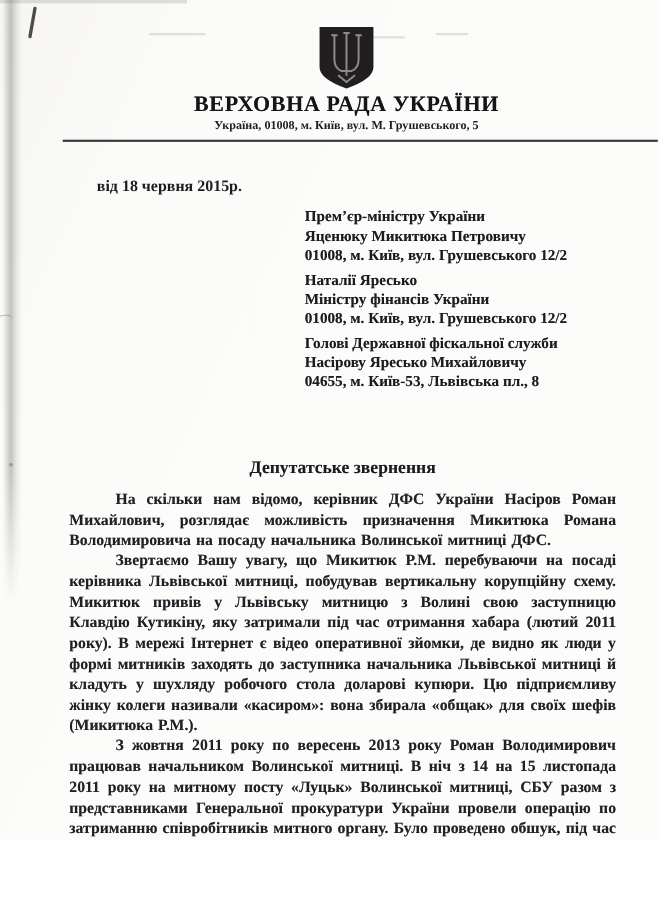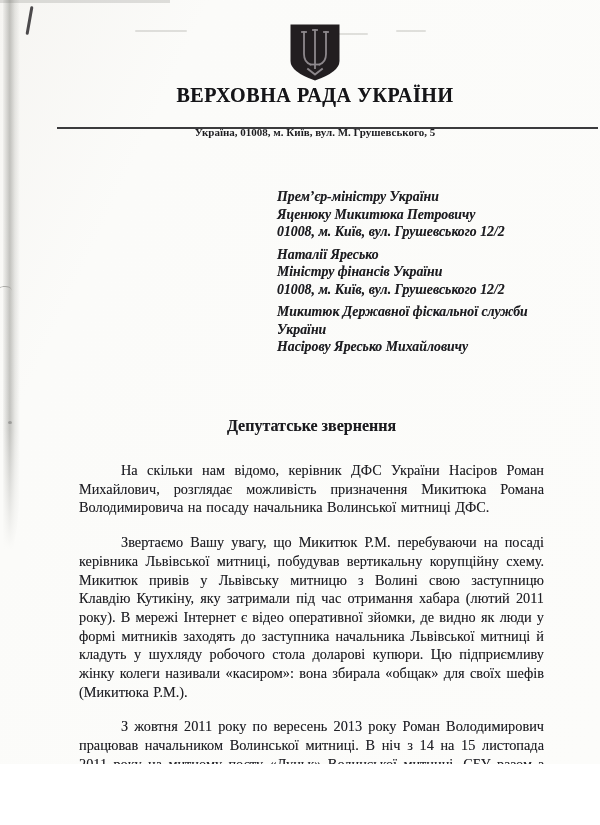--- a/index.html
+++ b/index.html
@@ -39,41 +39,42 @@
   .speck { position:absolute; background:rgba(120,120,118,0.55); border-radius:50%; }
   .speck.p1 { left:8px;  top:421px; width:4px; height:3px; }
   .speck.p2 { left:48px; top:810px; width:5px; height:3px; }
   
   .letterhead { position:absolute; left:30px; top:23px; width:570px; text-align:center; }
   .emblem { display:block; margin:0 auto; }
   .org-name {
     margin-top:2px; font-size:20px; font-weight:bold; letter-spacing:0.6px;
     color:#151518; text-shadow:0 0 0.5px rgba(30,30,35,0.55);
   }
-  .org-address { margin-top:19px; font-size:11px; font-weight:bold; color:#1d1d20; }
+  .org-address { margin-top:1px; font-size:11px; font-weight:bold; color:#1d1d20; }
   .rule { position:absolute; left:57px; top:127px; width:541px; height:2px; background:#3b3b3d; }
   
   .date-line { position:absolute; left:88px; top:162px; font-size:14.5px; font-weight:bold; color:#1c1c20; }
   .recipients { position:absolute; left:277px; top:188px; width:300px; }
-  .recipient-block { margin:0 0 5px 0;font-style:italic; }
+  .recipient-block { margin:0 0 5px 0; }
   .recipient-block div {
     font-size:13.8px; font-weight:bold; line-height:17.5px; color:#1c1c20;
     text-shadow:0 0 0.4px rgba(30,30,35,0.45);
   }
   
   .doc-title {
     position:absolute; left:63px; top:417px; width:497px; text-align:center;
     font-size:16px; font-weight:bold; color:#1b1b1f;
     text-shadow:0 0 0.4px rgba(30,30,35,0.45);
   }
   .letter-body { position:absolute; left:63px; top:445px; width:497px; }
   .letter-body p {
-    margin:16px; font-size:14.3px; line-height:18.7px; text-align:justify;
+    margin:0; font-size:14.3px; line-height:18.7px; text-align:justify;
     text-indent:42px; color:#202025; word-spacing:1px;
     text-shadow:0 0 0.4px rgba(30,30,40,0.4);
+    font-weight:bold;
   }
 </style>
 </head>
 <body>
 
 <div class="page">
 
   <div class="scan-band"></div>
   <div class="scan-band-fade"></div>
   <div class="top-sliver"></div>
@@ -97,36 +98,37 @@
           <path d="M24 7 H28"></path>
         <path d="M21.5 41.5 H30.5"></path>
         <path d="M19 46 L26 51.5 L33 46"></path>
       </g>
     </svg>
     <div class="org-name">ВЕРХОВНА РАДА УКРАЇНИ</div>
     <div class="org-address">Україна, 01008, м. Київ, вул. М. Грушевського, 5</div>
   </header>
   <div class="rule"></div>
 
+  <div class="date-line">від 18 червня 2015р.</div>
 
   <div class="recipients">
     <div class="recipient-block">
       <div>Прем’єр-міністру України</div>
       <div>Яценюку Микитюка Петровичу</div>
       <div>01008, м. Київ, вул. Грушевського 12/2</div>
     </div>
     <div class="recipient-block">
       <div>Наталії Яресько</div>
       <div>Міністру фінансів України</div>
       <div>01008, м. Київ, вул. Грушевського 12/2</div>
     </div>
     <div class="recipient-block">
-      <div>Микитюк Державної фіскальної служби</div>
-      <div>України</div>
+      <div>Голові Державної фіскальної служби</div>
       <div>Насірову Яресько Михайловичу</div>
+      <div>04655, м. Київ-53, Львівська пл., 8</div>
     </div>
   </div>
 
   <div class="doc-title">Депутатське звернення</div>
   <div class="letter-body">
     <p>На скільки нам відомо, керівник ДФС України Насіров Роман Михайлович, розглядає можливість призначення Микитюка Романа Володимировича на посаду начальника Волинської митниці ДФС.</p>
     <p>Звертаємо Вашу увагу, що Микитюк Р.М. перебуваючи на посаді керівника Львівської митниці, побудував вертикальну корупційну схему. Микитюк привів у Львівську митницю з Волині свою заступницю Клавдію Кутикіну, яку затримали під час отримання хабара (лютий 2011 року). В мережі Інтернет є відео оперативної зйомки, де видно як люди у формі митників заходять до заступника начальника Львівської митниці й кладуть у шухляду робочого стола доларові купюри. Цю підприємливу жінку колеги називали «касиром»: вона збирала «общак» для своїх шефів (Микитюка Р.М.).</p>
     <p>З жовтня 2011 року по вересень 2013 року Роман Володимирович працював начальником Волинської митниці. В ніч з 14 на 15 листопада 2011 року на митному посту «Луцьк» Волинської митниці, СБУ разом з представниками Генеральної прокуратури України провели операцію по затриманню співробітників митного органу. Було проведено обшук, під час якого у службових кабінетах і квартирах затриманих співробітників МП вилучили 150 тис. дол. США і майже 30 тис. грн. За результатами перевірки, в 2013 році «горе-посадовець» був звільнений з займаної посади.</p>
   </div>
 

